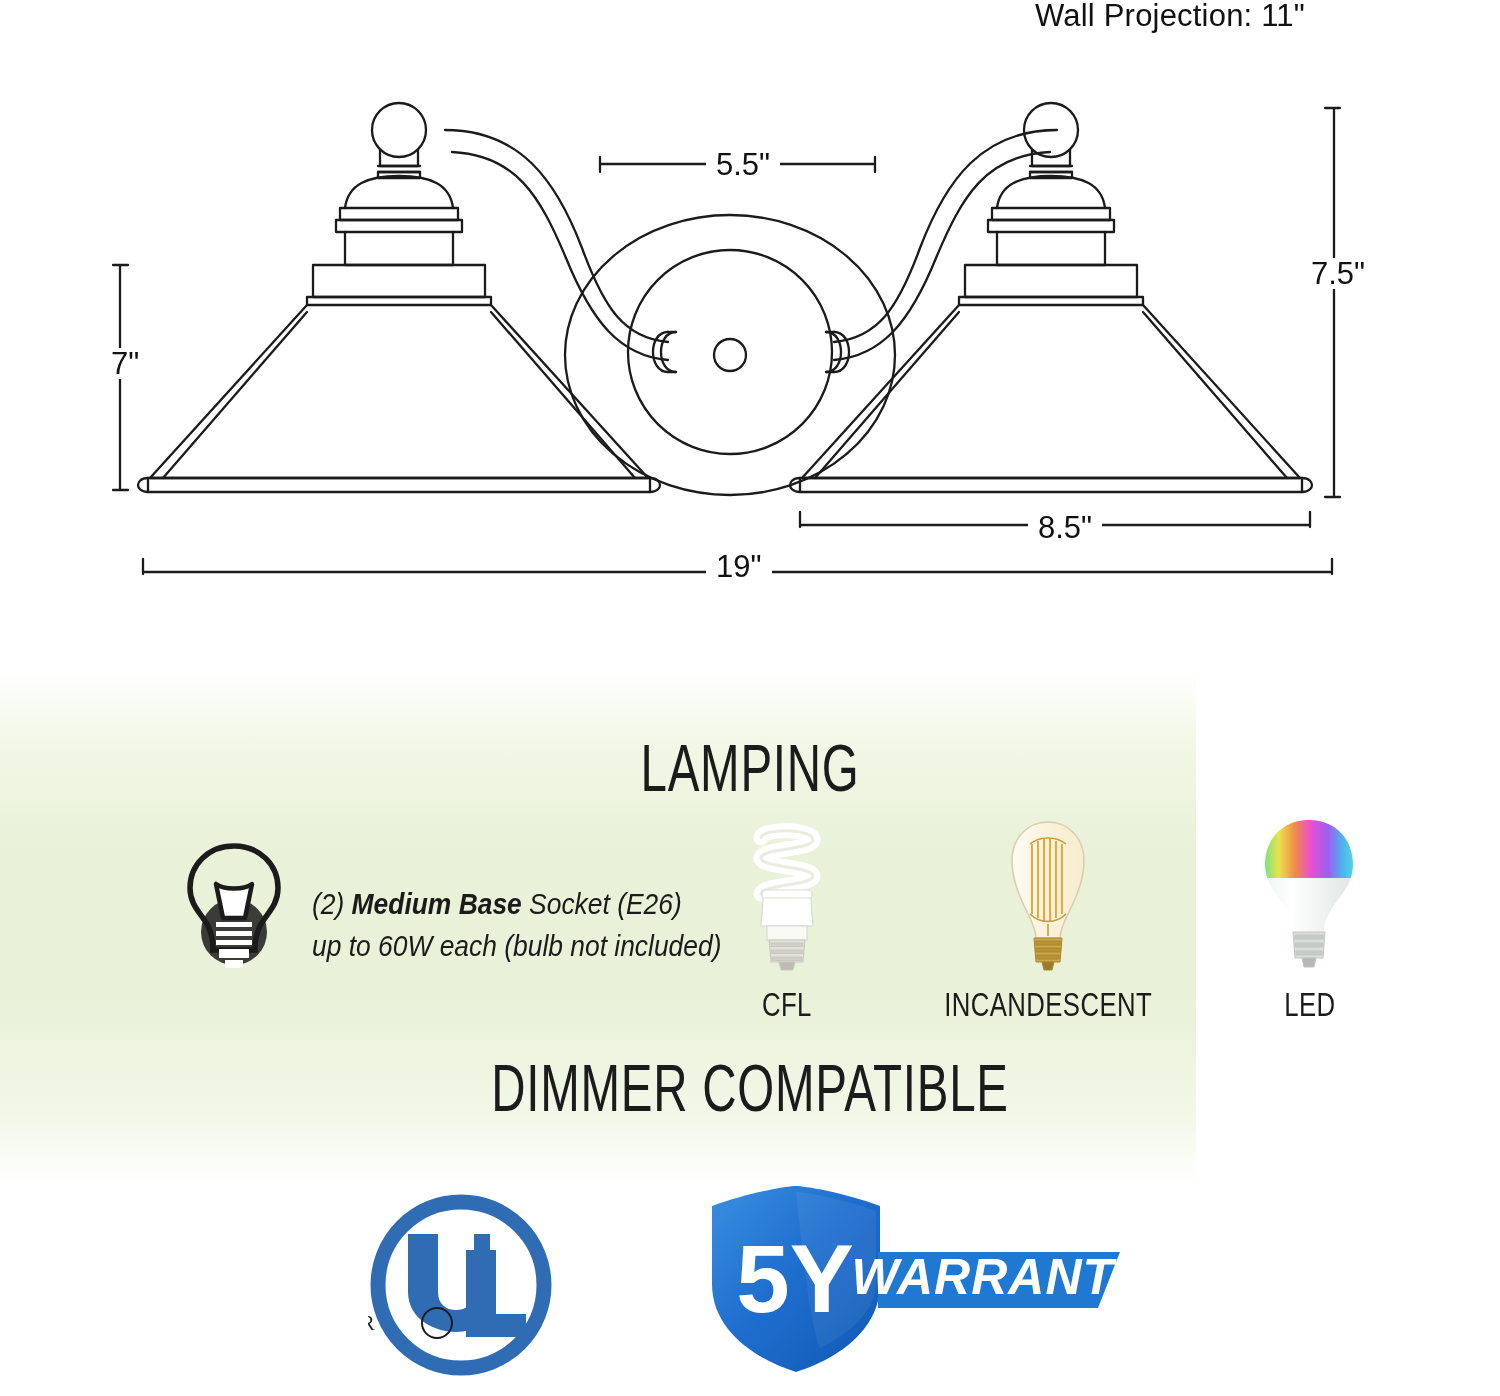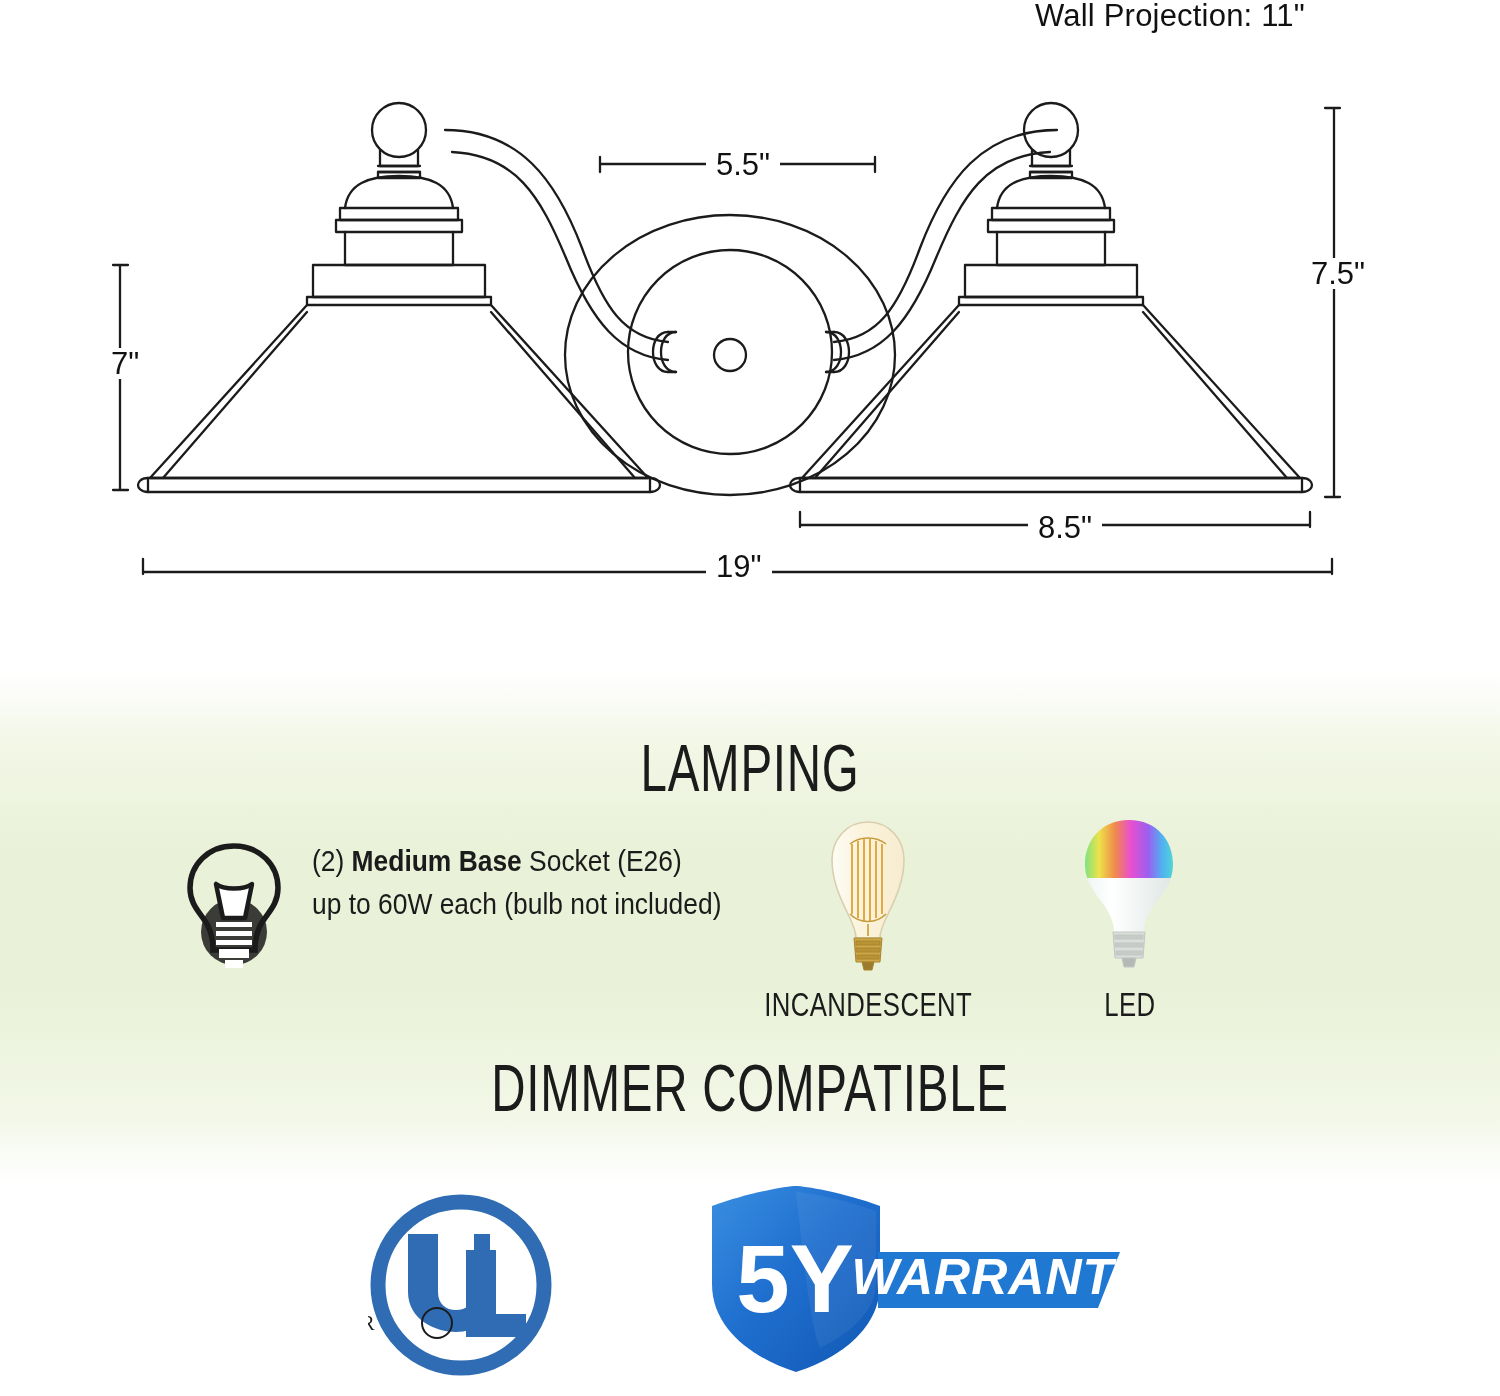--- a/index.html
+++ b/index.html
@@ -41,21 +41,21 @@
   #dim-7   { left: 101px; top: 348px; }
   #dim-85  { left: 1028px; top: 512px; }
   #dim-19  { left: 706px; top: 551px; }
 
   #fixture-svg { position: absolute; left: 0; top: 0; }
 
   
   #lamping-section {
     position: absolute;
     left: 0; top: 672px;
-    width: 1500px; height: 512px;
+    width: 1196px; height: 512px;
     background: linear-gradient(to bottom,
        #ffffff 0%, #f2f7e6 14%, #e9f1d8 36%,
        #e9f1d8 62%, #f2f7e7 86%, #ffffff 100%);
   }
   .section-heading {
     position: absolute;
     width: 1500px;
     text-align: center;
     font-family: "Liberation Sans Narrow", "Liberation Sans", sans-serif;
     font-size: 66px;
@@ -66,22 +66,23 @@
     transform-origin: 50% 50%;
     white-space: nowrap;
   }
   #lamping-heading { top: 58px; }
   #dimmer-heading  { top: 378px; }
 
   #socket-block {
     position: absolute;
     left: 178px; top: 168px;
     display: flex;
-    align-items: flex-start;
+    align-items: flex-end;
     gap: 22px;
+    font-style: italic;
   }
   #socket-text {
     font-size: 30px;
     line-height: 1.42;
     color: #1b1b1b;
     transform: scaleX(0.88);
     transform-origin: 0 50%;
     white-space: nowrap;
   }
   #socket-text b { font-weight: 700; }
@@ -244,20 +245,43 @@
     <div id="socket-text">
       <div>
         <span>(2) </span><b>Medium Base</b><span> Socket (E26)</span>
       </div>
       <div>up to 60W each (bulb not included)</div>
     </div>
   </div>
 
   <div id="bulbs-row">
 
+    <div class="bulb-item">
+      <div class="bulb-art">
+        <svg width="104" height="150" viewBox="0 0 104 150">
+          <g stroke="#d8dcd0" stroke-width="1.2">
+            <path d="M26 16 C 26 6, 78 6, 78 18 C 78 28, 26 26, 26 36
+                     C 26 46, 78 44, 78 54 C 78 64, 26 62, 26 72" fill="none" stroke="#ffffff" stroke-width="15" stroke-linecap="round"></path>
+            <path d="M26 16 C 26 6, 78 6, 78 18 C 78 28, 26 26, 26 36
+                     C 26 46, 78 44, 78 54 C 78 64, 26 62, 26 72" fill="none" stroke="#e9ecdf" stroke-width="3" stroke-linecap="round"></path>
+            <rect x="27" y="68" width="50" height="10" rx="4" fill="#ffffff"></rect>
+            <path d="M28 76 C 28 92, 26 96, 26 104 L78 104 C 78 96, 76 92, 76 76 Z" fill="#ffffff"></path>
+            <rect x="32" y="104" width="40" height="14" fill="#fafaf5"></rect>
+          </g>
+          <g fill="#e2e2da" stroke="#c9c9c0" stroke-width="1">
+            <path d="M34 118 L70 118 L68 140 L36 140 Z"></path>
+            <rect x="36" y="121" width="32" height="3.5" fill="#cfcfc6"></rect>
+            <rect x="36" y="128" width="32" height="3.5" fill="#cfcfc6"></rect>
+            <rect x="37" y="135" width="30" height="3.5" fill="#cfcfc6"></rect>
+            <path d="M44 140 L60 140 L58 148 L46 148 Z" fill="#bdbdb4"></path>
+          </g>
+        </svg>
+      </div>
+      <div class="bulb-label">CFL</div>
+    </div>
 
     <div class="bulb-item">
       <div class="bulb-art">
         <svg width="100" height="158" viewBox="0 0 100 158">
           <defs>
             <linearGradient id="edGlass" x1="0" y1="0" x2="1" y2="0">
               <stop offset="0%" stop-color="#fdfcf5"></stop>
               <stop offset="40%" stop-color="#fbf3dc"></stop>
               <stop offset="100%" stop-color="#f7ecd0"></stop>
             </linearGradient>

